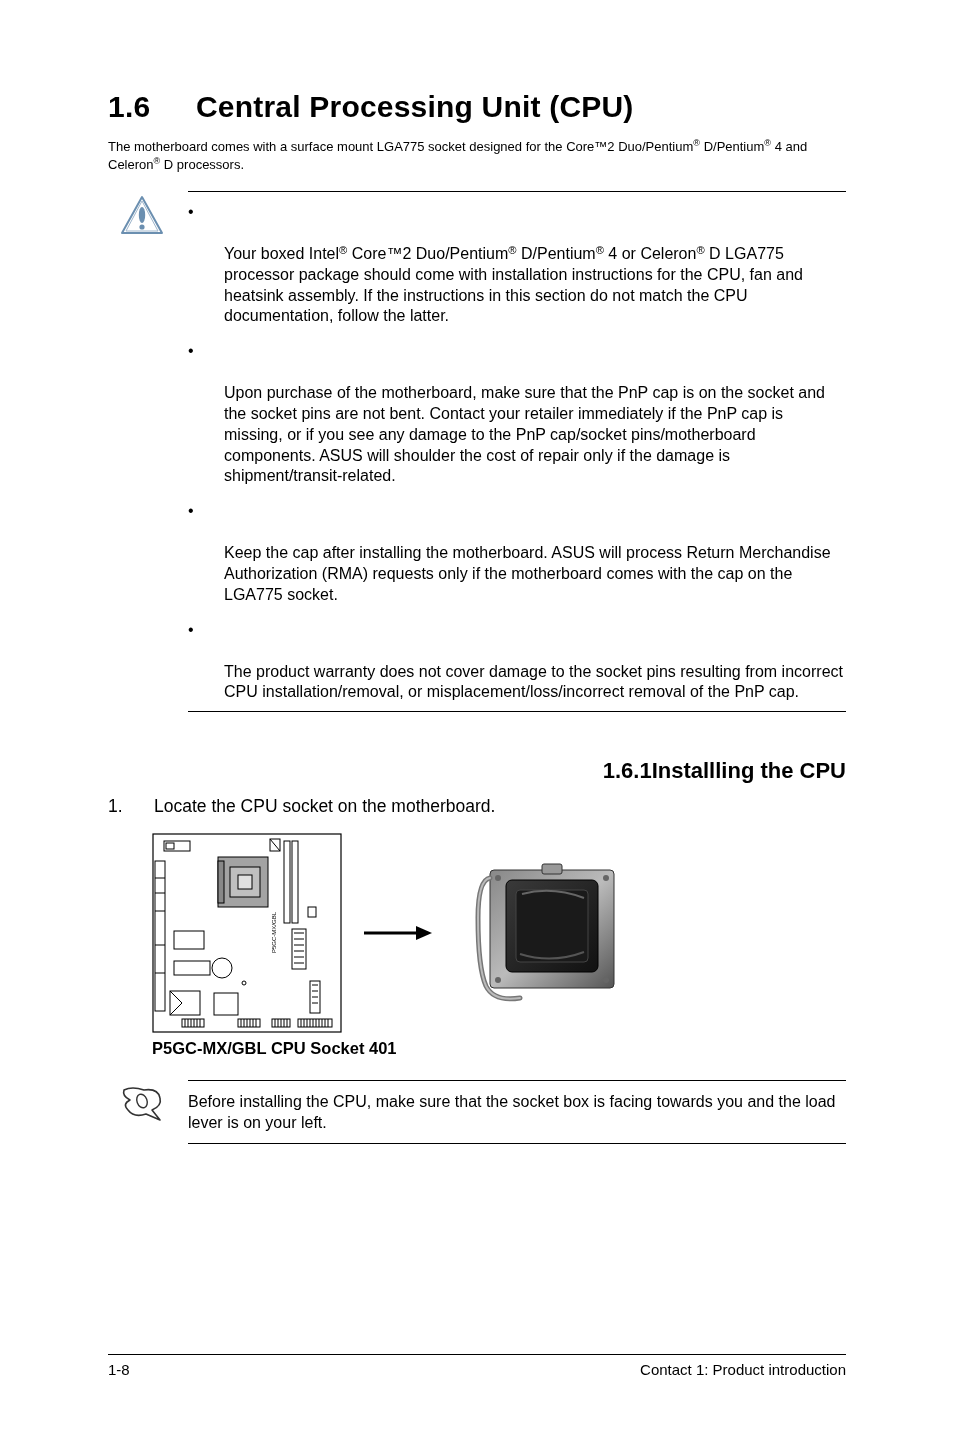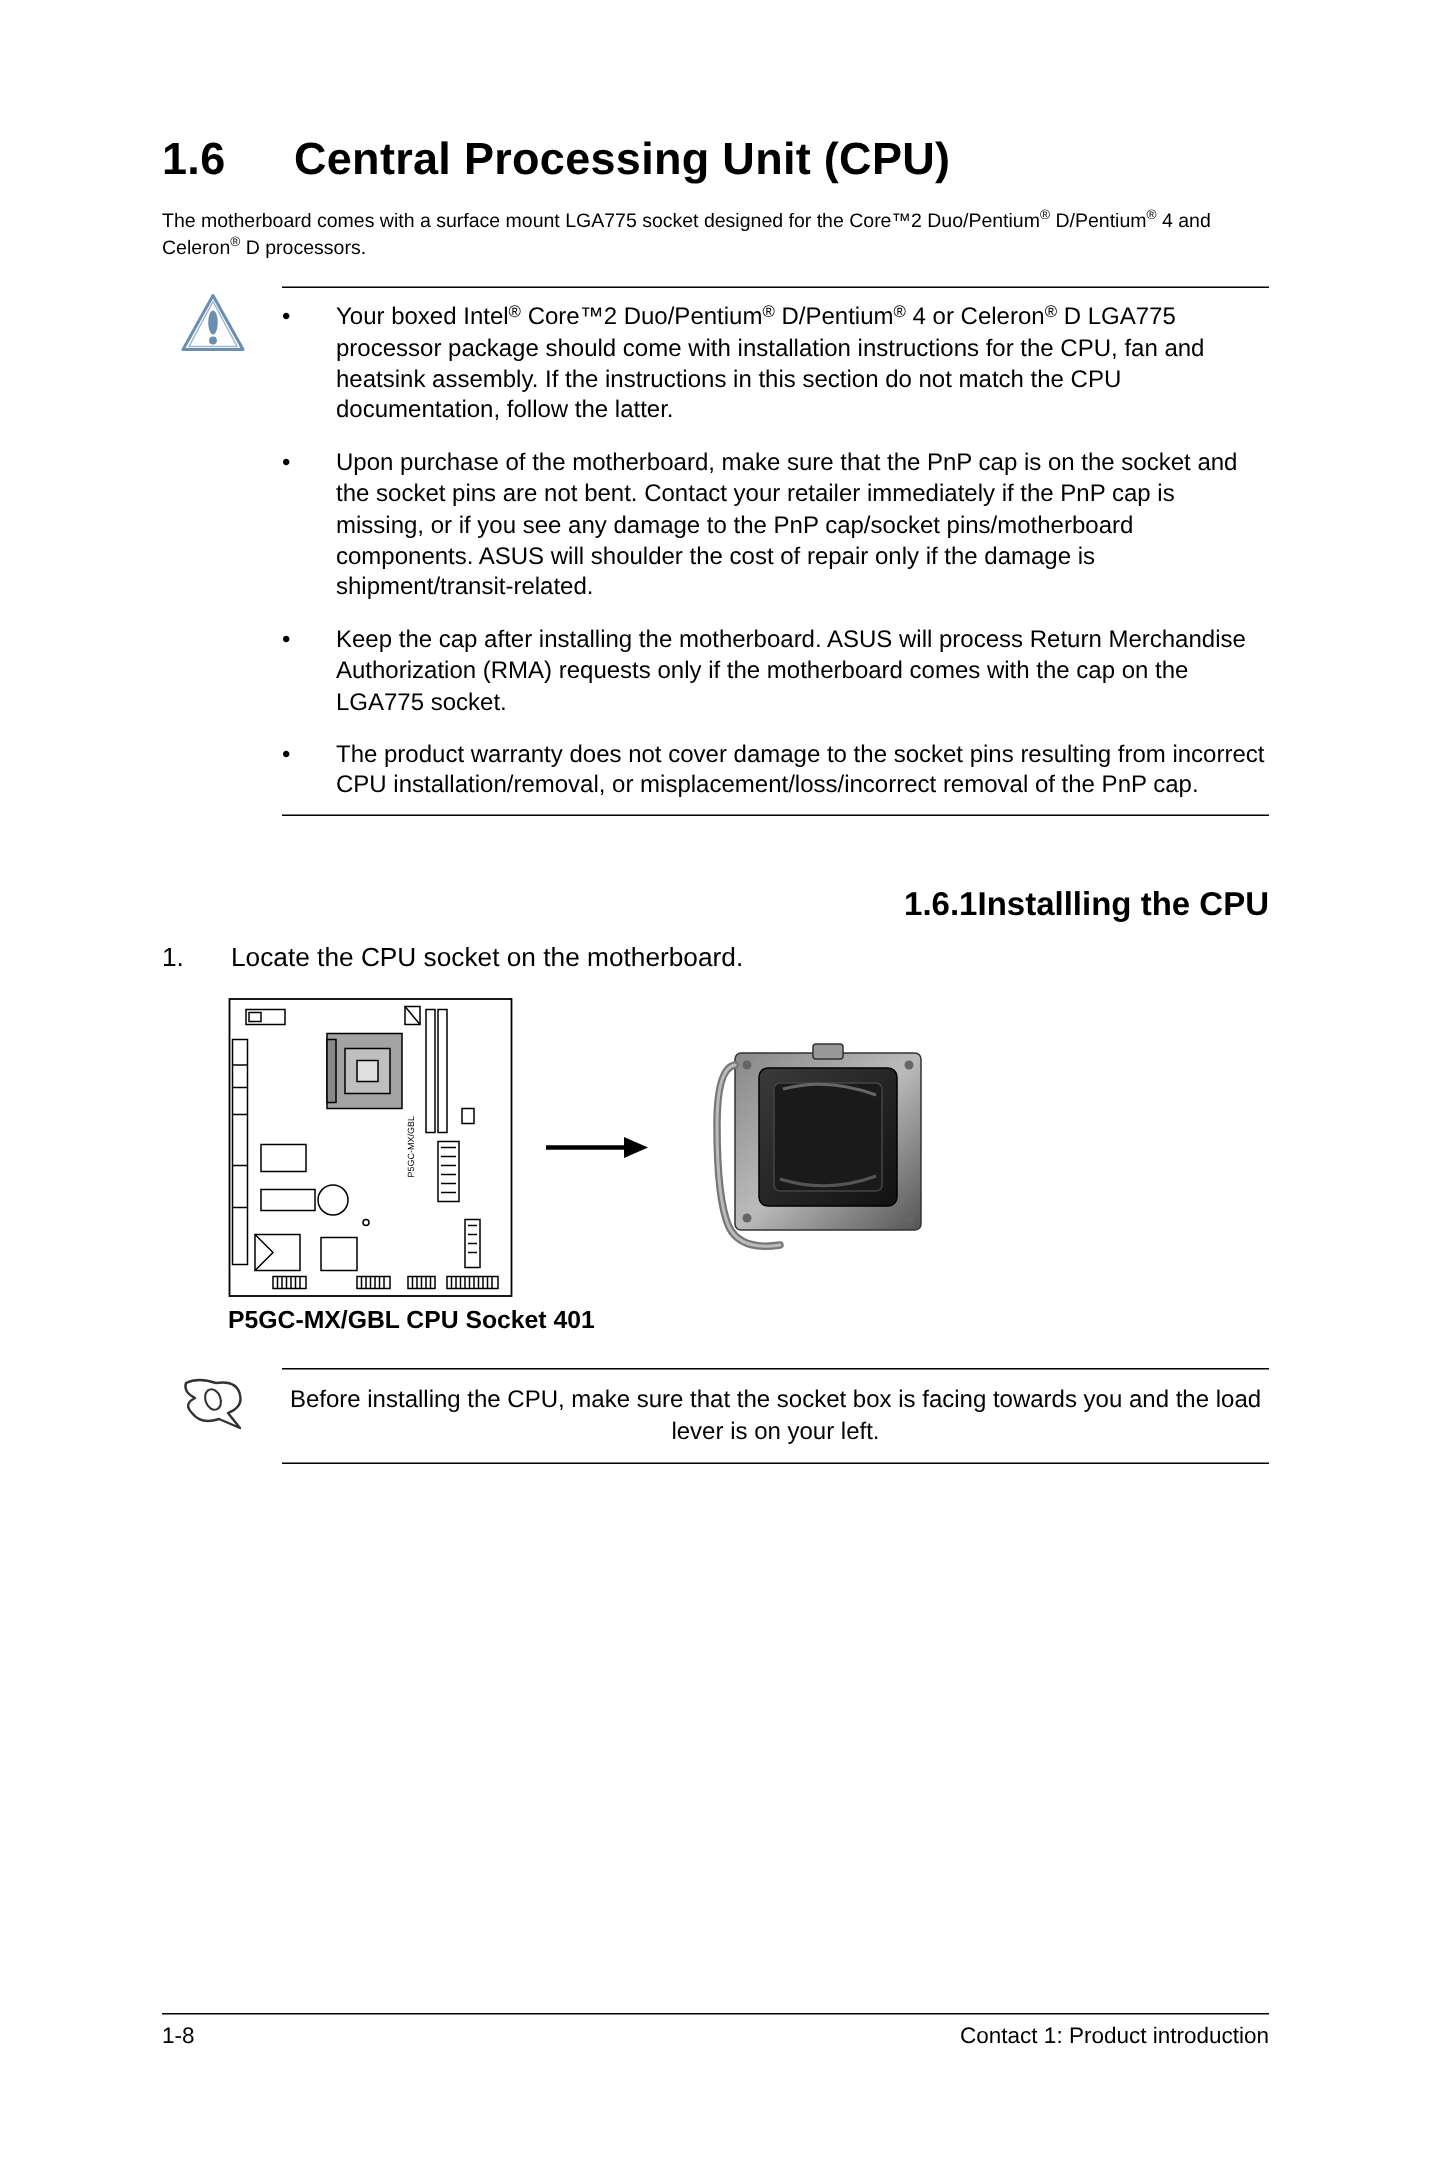--- a/index.html
+++ b/index.html
@@ -68,20 +68,21 @@
   }
   .bullets > li:last-child {
     margin-bottom: 0;
   }
   .bullet-dot {
     flex: 0 0 12px;
     text-align: left;
   }
   .bullet-text {
     flex: 1;
+    margin-top: 42px;
   }
   h2.subsection {
     font-family: Arial, sans-serif;
     font-size: 22px;
     font-weight: bold;
     margin: 46px 0 12px 0;
     text-align: right;
   }
   .sub-no {
     display: inline-block;
@@ -112,38 +113,37 @@
     font-size: 16.5px;
     font-weight: bold;
     margin-top: 4px;
     margin-bottom: 22px;
   }
   .note-block {
     margin-left: 12px;
     display: flex;
     gap: 24px;
     align-items: flex-start;
-    text-align: center;
   }
   .note-icon {
     width: 44px;
     flex: 0 0 44px;
     padding-top: 4px;
   }
   .note-content {
     flex: 1;
     border-top: 1px solid #000;
     border-bottom: 1px solid #000;
     padding: 10px 0;
     font-size: 16px;
     line-height: 1.32;
   }
   .footer {
     position: absolute;
-    bottom: 72px;
+    bottom: 60px;
     left: 108px;
     right: 108px;
     border-top: 1px solid #000;
     padding-top: 6px;
     font-size: 15px;
     display: flex;
     justify-content: space-between;
   }
   svg { display: block; }
 </style>

